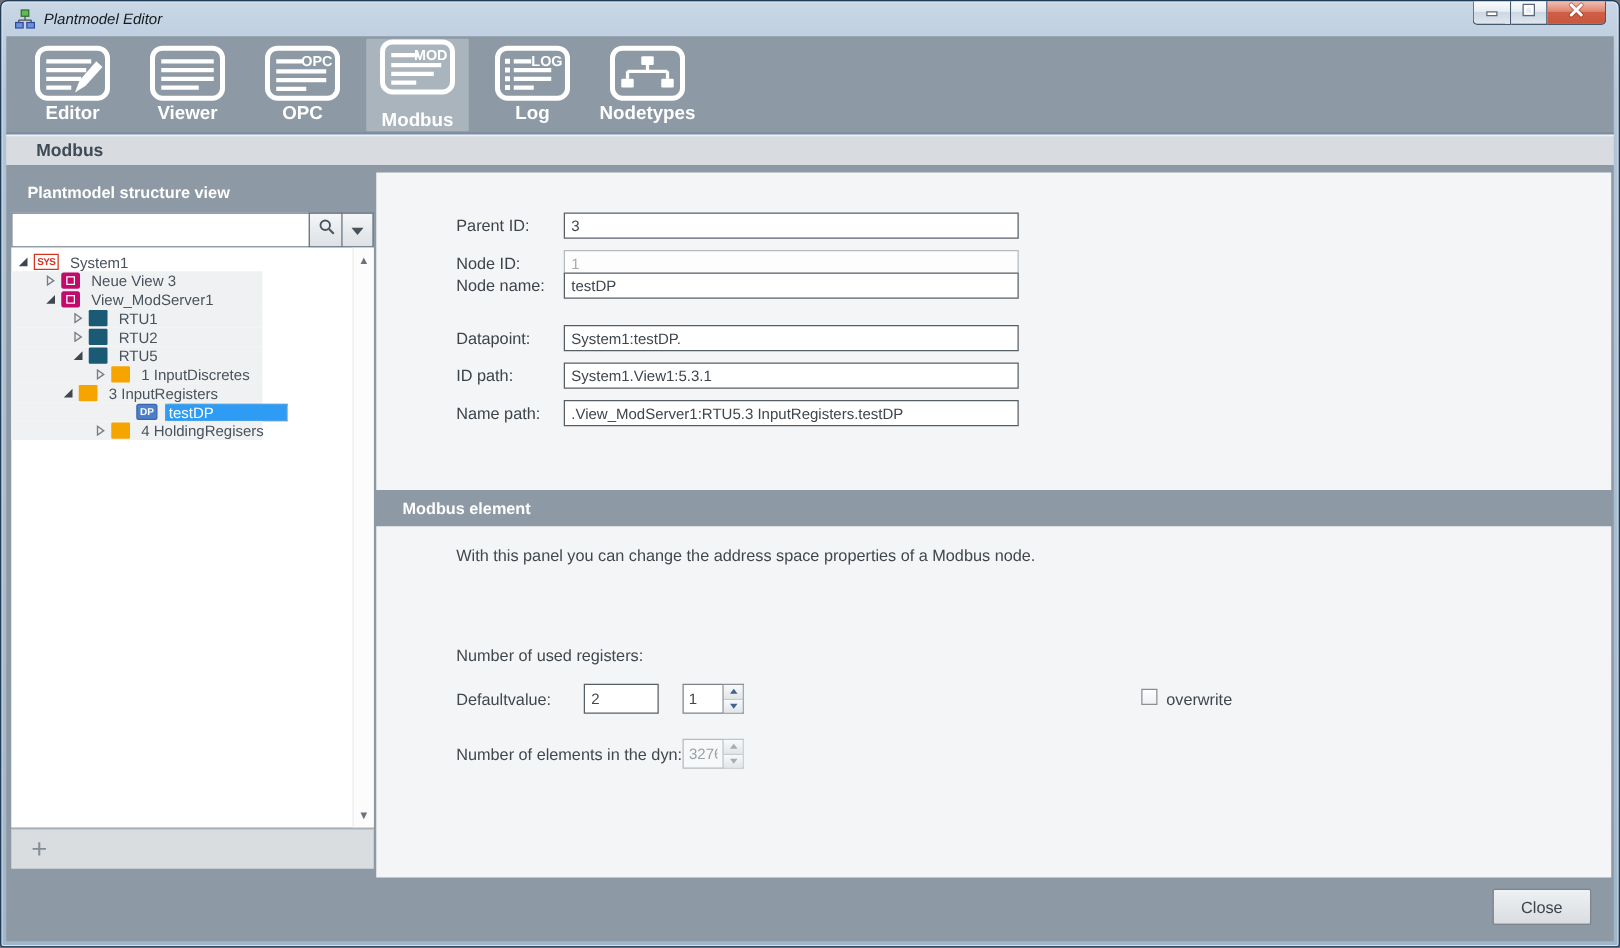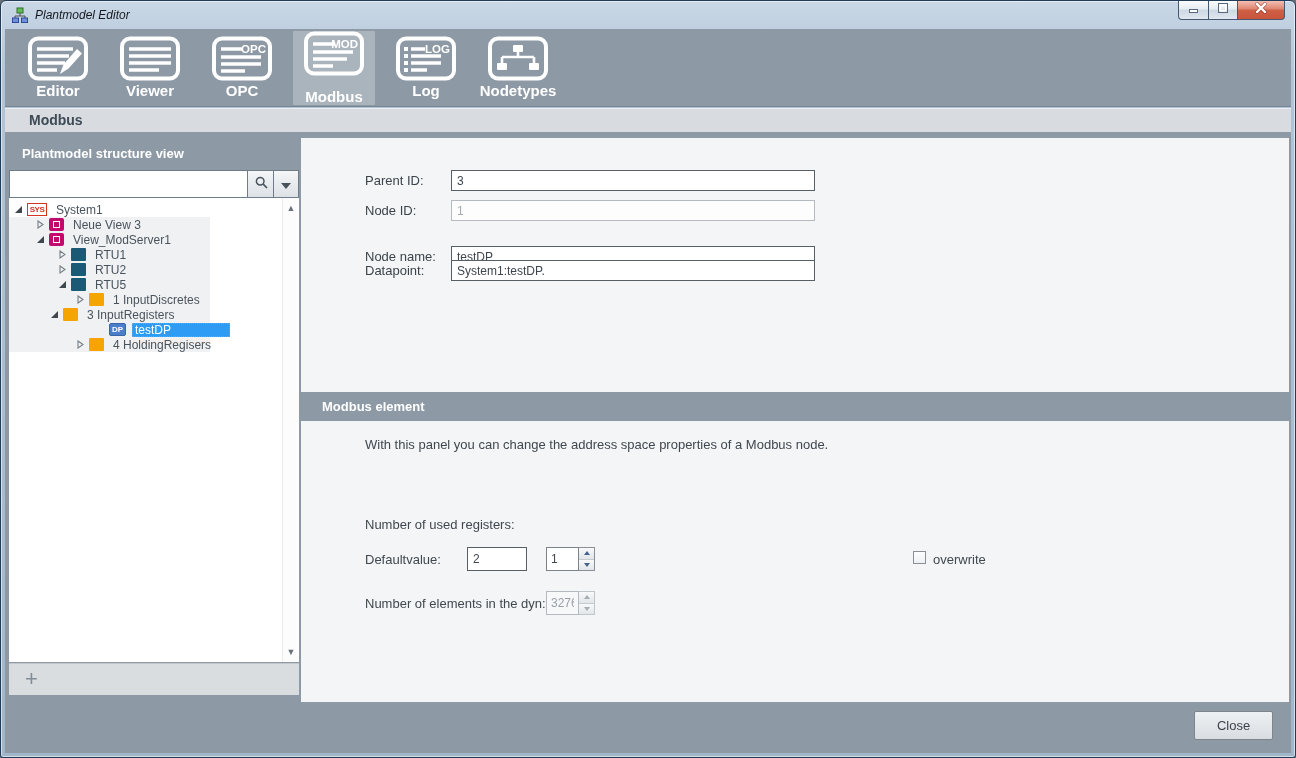--- a/index.html
+++ b/index.html
@@ -354,31 +354,39 @@
   <div class="frow" style="top: 32px;">
     <span class="flabel">Parent ID:</span>
     <input class="finput" type="text" value="3" style="">
   </div>
 
   <div class="frow" style="top: 62px;">
     <span class="flabel">Node ID:</span>
     <input class="finput disabled" type="text" disabled="" value="1" style="">
   </div>
 
-  <div class="frow" style="top: 108px;">
+  <div class="frow" style="top: 80px;">
     <span class="flabel">Node name:</span>
     <input class="finput" type="text" value="testDP" style="">
   </div>
 
   <div class="frow" style="top: 122px;">
     <span class="flabel">Datapoint:</span>
     <input class="finput" type="text" value="System1:testDP." style="">
   </div>
 
-
+  <div class="frow" style="top: 152px;">
+    <span class="flabel">ID path:</span>
+    <input class="finput" type="text" value="System1.View1:5.3.1" style="">
+  </div>
+
+  <div class="frow" style="top: 182px;">
+    <span class="flabel">Name path:</span>
+    <input class="finput" type="text" value=".View_ModServer1:RTU5.3 InputRegisters.testDP" style="">
+  </div>
 </div>
 
   <div class="me-header">
     <span>Modbus element</span>
   </div>
   <div class="me-panel">
     <div class="me-desc">
       <div>With this panel you can change the address space properties of a Modbus node.</div>
     </div>
     <div class="me-reglabel">Number of used registers:</div>

